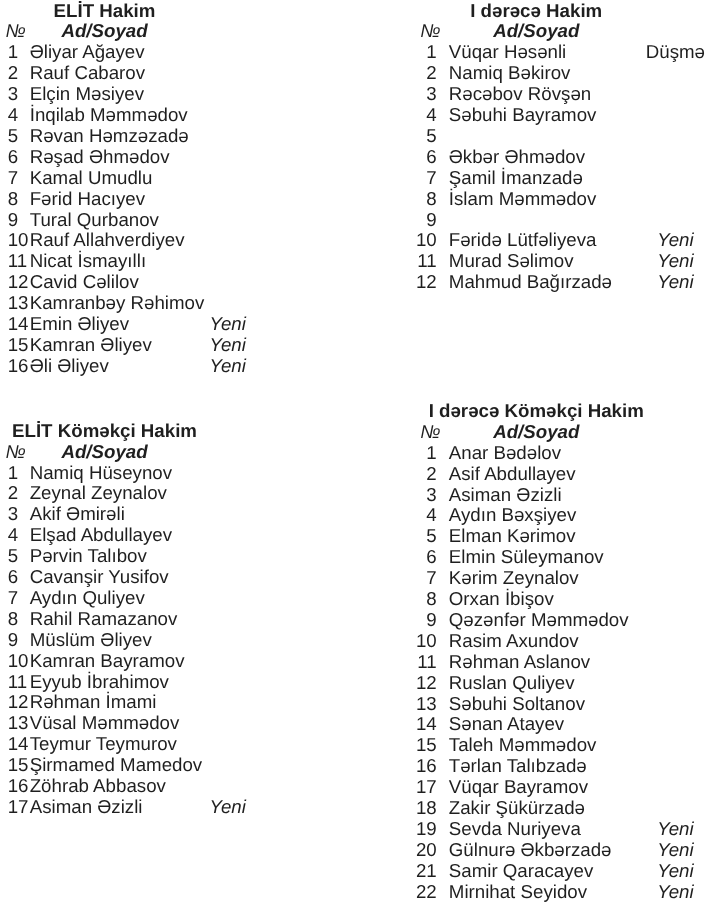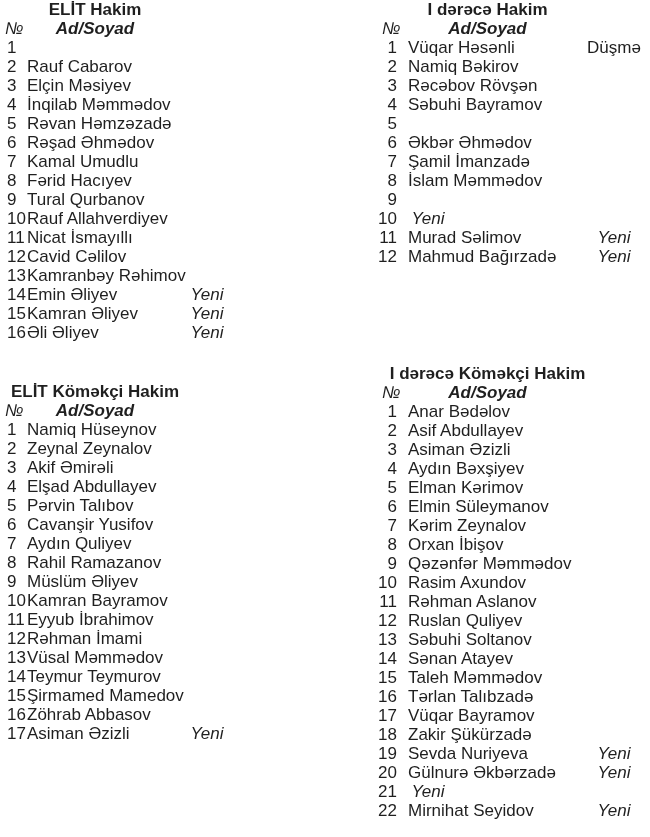--- a/index.html
+++ b/index.html
@@ -49,20 +49,21 @@
 
   <section class="sec sec-left" id="sec-0">
     <div class="title">ELİT Hakim</div>
     <div class="header">
       <span class="h-num">№</span>
       <span class="h-name">Ad/Soyad</span>
     </div>
     <div class="rows">
         <div class="row">
           <span class="num">1</span>
+          <span class="name">Əliyar Ağayev</span>
           <span class="note"></span>
         </div>
         <div class="row">
           <span class="num">2</span>
           <span class="name">Rauf Cabarov</span>
           <span class="note"></span>
         </div>
         <div class="row">
           <span class="num">3</span>
           <span class="name">Elçin Məsiyev</span>
@@ -181,20 +182,21 @@
           <span class="num">8</span>
           <span class="name">İslam Məmmədov</span>
           <span class="note"></span>
         </div>
         <div class="row">
           <span class="num">9</span>
           <span class="note"></span>
         </div>
         <div class="row">
           <span class="num">10</span>
+          <span class="name">Fəridə Lütfəliyeva</span>
           <span class="note">Yeni</span>
         </div>
         <div class="row">
           <span class="num">11</span>
           <span class="name">Murad Səlimov</span>
           <span class="note">Yeni</span>
         </div>
         <div class="row">
           <span class="num">12</span>
           <span class="name">Mahmud Bağırzadə</span>
@@ -400,20 +402,21 @@
           <span class="name">Sevda Nuriyeva</span>
           <span class="note">Yeni</span>
         </div>
         <div class="row">
           <span class="num">20</span>
           <span class="name">Gülnurə Əkbərzadə</span>
           <span class="note">Yeni</span>
         </div>
         <div class="row">
           <span class="num">21</span>
+          <span class="name">Samir Qaracayev</span>
           <span class="note">Yeni</span>
         </div>
         <div class="row">
           <span class="num">22</span>
           <span class="name">Mirnihat Seyidov</span>
           <span class="note">Yeni</span>
         </div>
       </div>
   </section>
 

